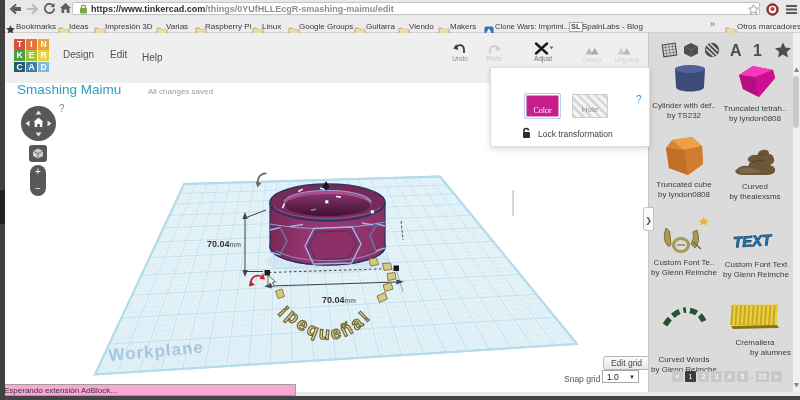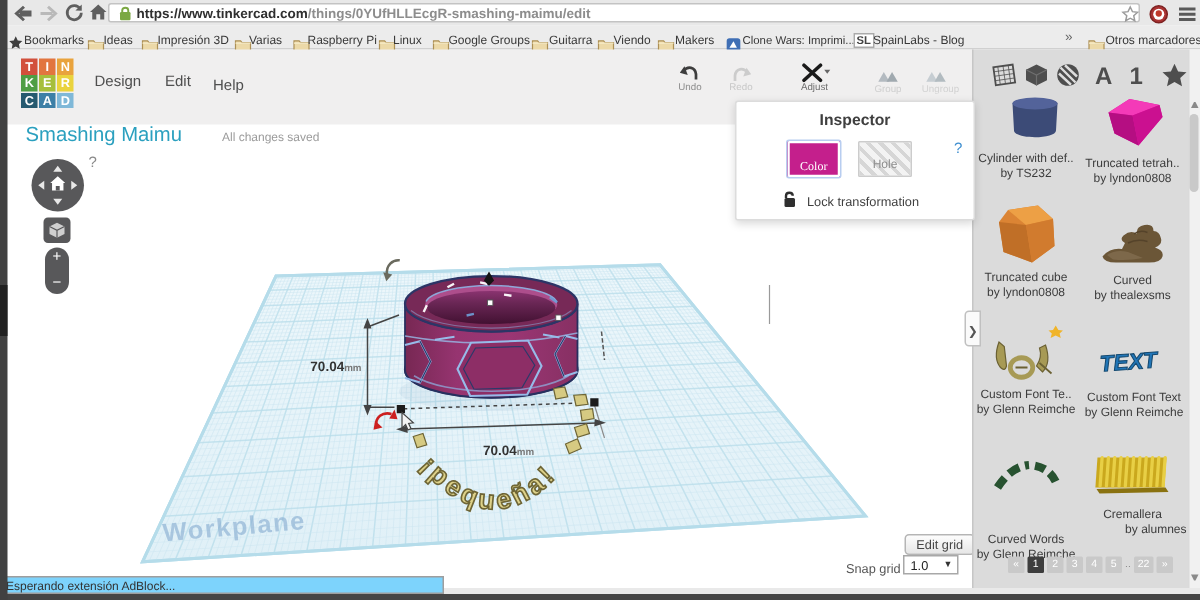--- a/index.html
+++ b/index.html
@@ -551,35 +551,34 @@
     <div style="width:11px;height:11px;background:#c9c9c9;color:#fff;font-size:7px;text-align:center;line-height:11px;border-radius:1px;">2</div>
     <div style="width:11px;height:11px;background:#c9c9c9;color:#fff;font-size:7px;text-align:center;line-height:11px;border-radius:1px;">3</div>
     <div style="width:11px;height:11px;background:#c9c9c9;color:#fff;font-size:7px;text-align:center;line-height:11px;border-radius:1px;">4</div>
     <div style="width:11px;height:11px;background:#c9c9c9;color:#fff;font-size:7px;text-align:center;line-height:11px;border-radius:1px;">5</div>
     <div style="font-size:7px;color:#8a8a8a;line-height:11px;">..</div>
     <div style="width:13px;height:11px;background:#c9c9c9;color:#fff;font-size:7px;text-align:center;line-height:11px;border-radius:1px;">22</div>
     <div style="width:11px;height:11px;background:#c9c9c9;color:#fff;font-size:7px;text-align:center;line-height:11px;border-radius:1px;">»</div>
   </div>
 
 <div style="position:absolute;left:490px;top:67px;width:160px;height:80px;background:#fff;border:1px solid #dcdcdc;border-radius:2px;box-shadow:0 2px 6px rgba(0,0,0,0.15);">
-<div style="text-align:center;font-size:10.5px;font-weight:bold;color:#3f3f3f;margin-top:6px;">Inspector</div>
 <div style="position:absolute;left:33px;top:25px;width:37px;height:26px;background:#c41f8c;border:1.5px solid #b8cdf0;box-shadow:inset 0 0 0 1.5px #fff;border-radius:2px;font-family:Liberation Serif, serif;">
 <div style="position:absolute;bottom:3px;width:100%;text-align:center;font-size:8px;color:#fff;">Color</div>
     </div>
 <div style="position:absolute;left:81px;top:26px;width:36px;height:24px;background:repeating-linear-gradient(45deg,#d6d6d6 0 2.5px,#f3f3f3 2.5px 6px);border:1px solid #ccc;border-radius:1px;">
 <div style="position:absolute;bottom:3px;width:100%;text-align:center;font-size:8px;color:#8f8f8f;">Hole</div>
     </div>
 <div style="position:absolute;left:145px;top:26px;font-size:10px;color:#3f8fd0;">?</div>
 <svg width="10" height="12" viewBox="0 0 10 12" style="position:absolute;left:31px;top:59px;">
 <path d="M2,5 L2,3.5 C2,0.8 6.5,0.8 6.5,3.5" fill="none" stroke="#2f2f2f" stroke-width="1.6"></path>
 <rect x="1" y="5" width="7" height="6" rx="1" fill="#2f2f2f"></rect>
     </svg>
 <div style="position:absolute;left:47px;top:61px;font-size:8.5px;color:#3f3f3f;">Lock transformation</div>
 </div>
 
 <div style="position:absolute;left:643px;top:207px;width:11px;height:24px;background:#fafafa;border:1px solid #c0c0c0;border-radius:3px 0 0 3px;font-size:8px;color:#555;text-align:center;line-height:25px;">❯</div>
 
 <div style="position:absolute;left:0;top:391.5px;width:800px;height:4.5px;background:#e9e9e9;"></div>
 <div style="position:absolute;left:0;top:396px;width:800px;height:4px;background:#454545;"></div>
-<div style="position:absolute;left:0;top:384px;width:296px;height:12px;background:#7dd3fc;border:1px solid #9e9e9e;border-left:none;font-size:8px;color:#333;line-height:11px;padding-left:4px;">Esperando extensión AdBlock...</div>
+<div style="position:absolute;left:0;top:384px;width:296px;height:12px;background:#f9a8d4;border:1px solid #9e9e9e;border-left:none;font-size:8px;color:#333;line-height:11px;padding-left:4px;">Esperando extensión AdBlock...</div>
 
 <div style="position:absolute;left:0;top:0;width:5px;height:400px;background:#414141;"></div>
 <div style="position:absolute;left:0;top:190px;width:5px;height:34px;background:#212121;"></div>
 
 </body></html>

